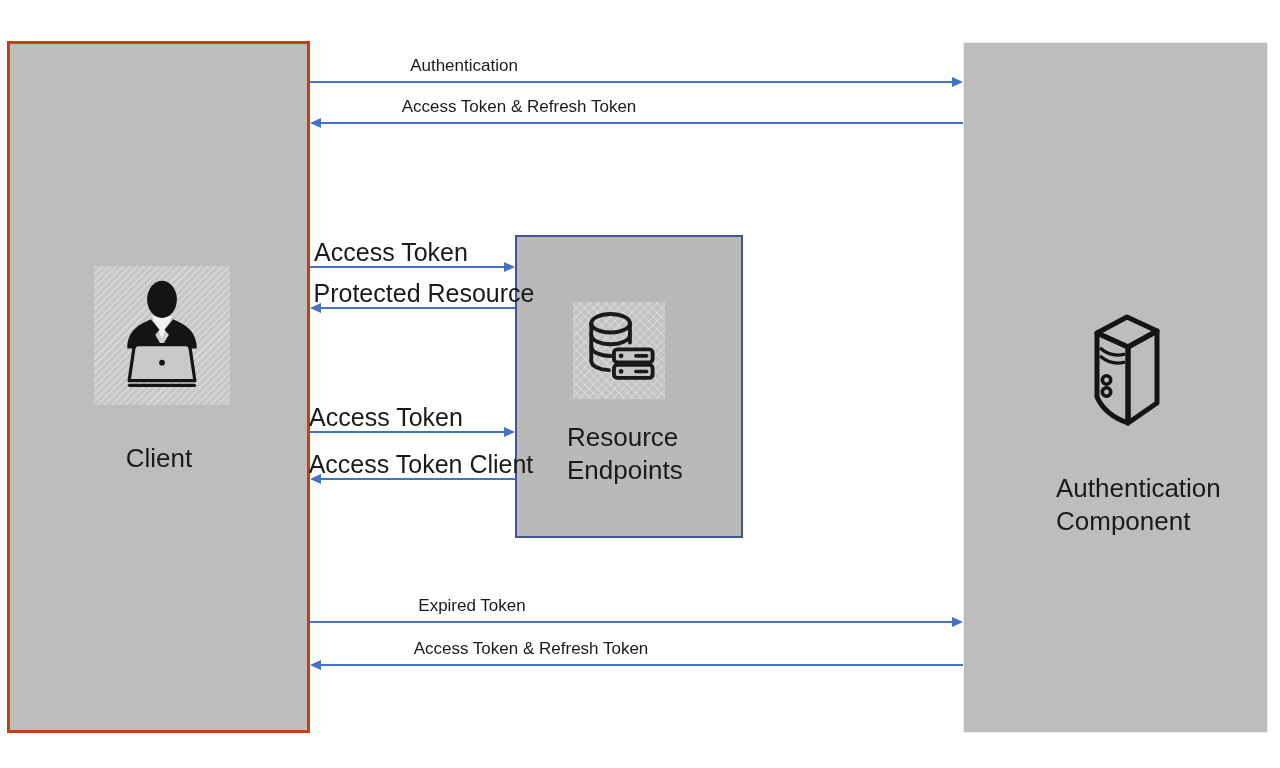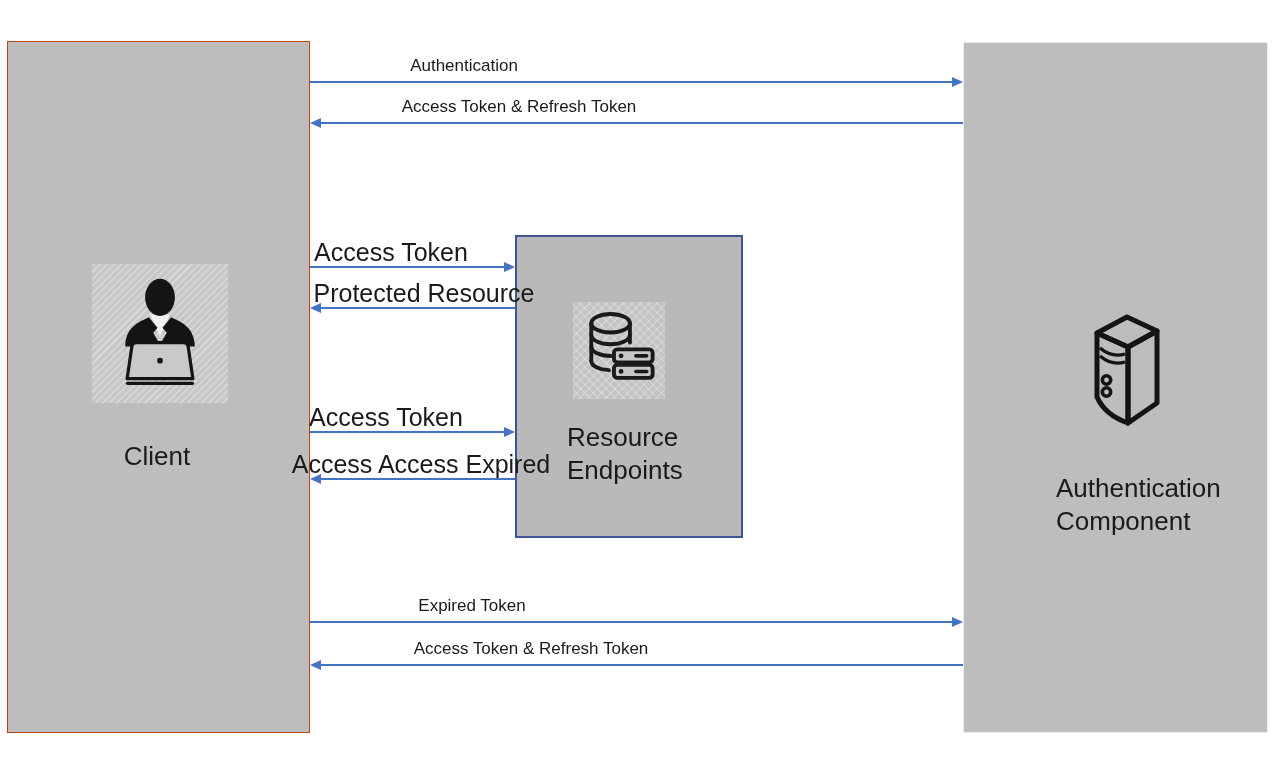--- a/index.html
+++ b/index.html
@@ -9,21 +9,21 @@
     --resource-border:#3F5692;
     --text:#1A1A1A;
   }
   *{box-sizing:border-box;}
   html,body{margin:0;padding:0;background:#fff;}
   body{font-family:"Liberation Sans","DejaVu Sans",sans-serif;color:var(--text);}
   .canvas{position:relative;width:1280px;height:768px;background:#fff;overflow:hidden;}
 
   
   .box{position:absolute;background:var(--box-fill);}
-  .client-box{left:7px;top:41px;width:303px;height:692px;border:1px solid #c2410c;}
+  .client-box{left:7px;top:41px;width:303px;height:692px;border:3px solid #c2410c;}
   .auth-box{left:963px;top:42px;width:305px;height:691px;border:1px solid #ececec;}
   .resource-box{left:515px;top:235px;width:228px;height:303px;background:var(--resource-box-fill);border:2px solid var(--resource-border);}
 
   
   .icon-tile{position:absolute;display:flex;align-items:center;justify-content:center;}
   .hatch{
     background-color:#c7c7c7;
     background-image:repeating-linear-gradient(135deg,rgba(255,255,255,.30) 0px,rgba(255,255,255,.30) 1.5px,transparent 1.5px,transparent 5px);
   }
   .crosshatch{
@@ -138,21 +138,21 @@
   <div class="arrow right" style="left:310px;top:432px;width:205px;">
     <span class="shaft"></span>
       <span class="head"></span>
   </div>
   <span class="arrow-label lbl-md" style="left:386px;top:403px;">Access Token</span>
 
   <div class="arrow left" style="left:310px;top:479px;width:205px;">
     <span class="shaft"></span>
       <span class="head"></span>
   </div>
-  <span class="arrow-label lbl-md" style="left:421px;top:450px;">Access Access Expired</span>
+  <span class="arrow-label lbl-md" style="left:421px;top:450px;">Access Token Client</span>
 
   <div class="arrow right" style="left:310px;top:622px;width:653px;">
     <span class="shaft"></span>
       <span class="head"></span>
   </div>
   <span class="arrow-label lbl-sm" style="left:472px;top:596px;">Expired Token</span>
 
   <div class="arrow left" style="left:310px;top:665px;width:653px;">
     <span class="shaft"></span>
       <span class="head"></span>

